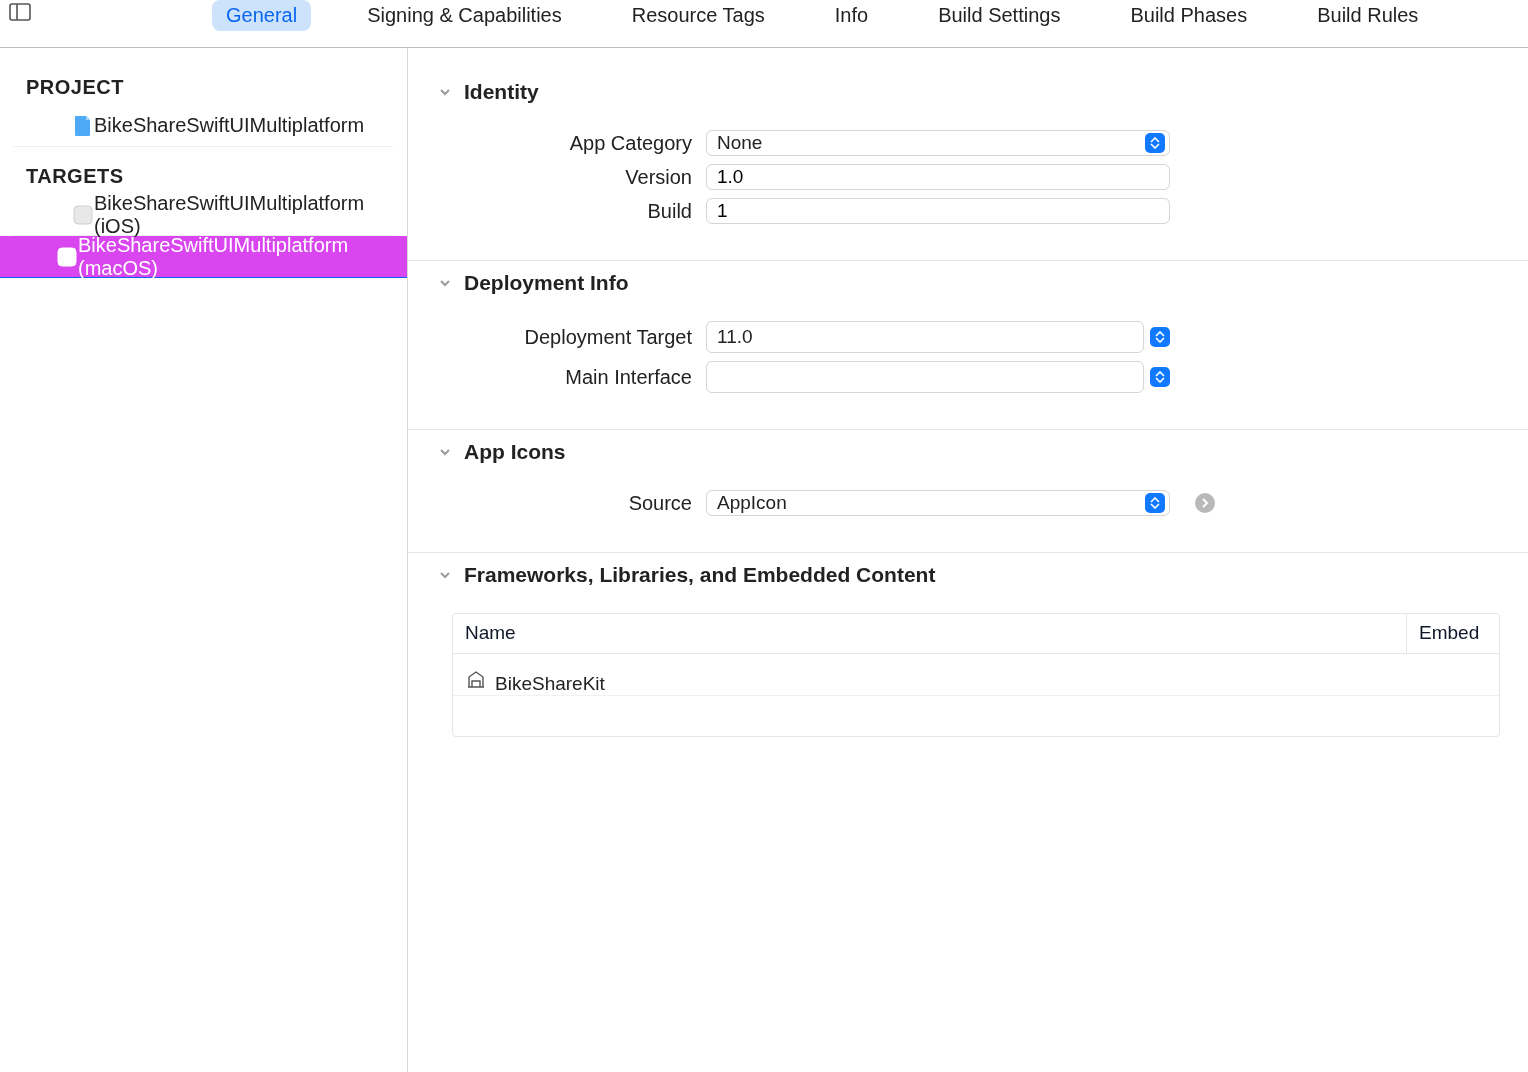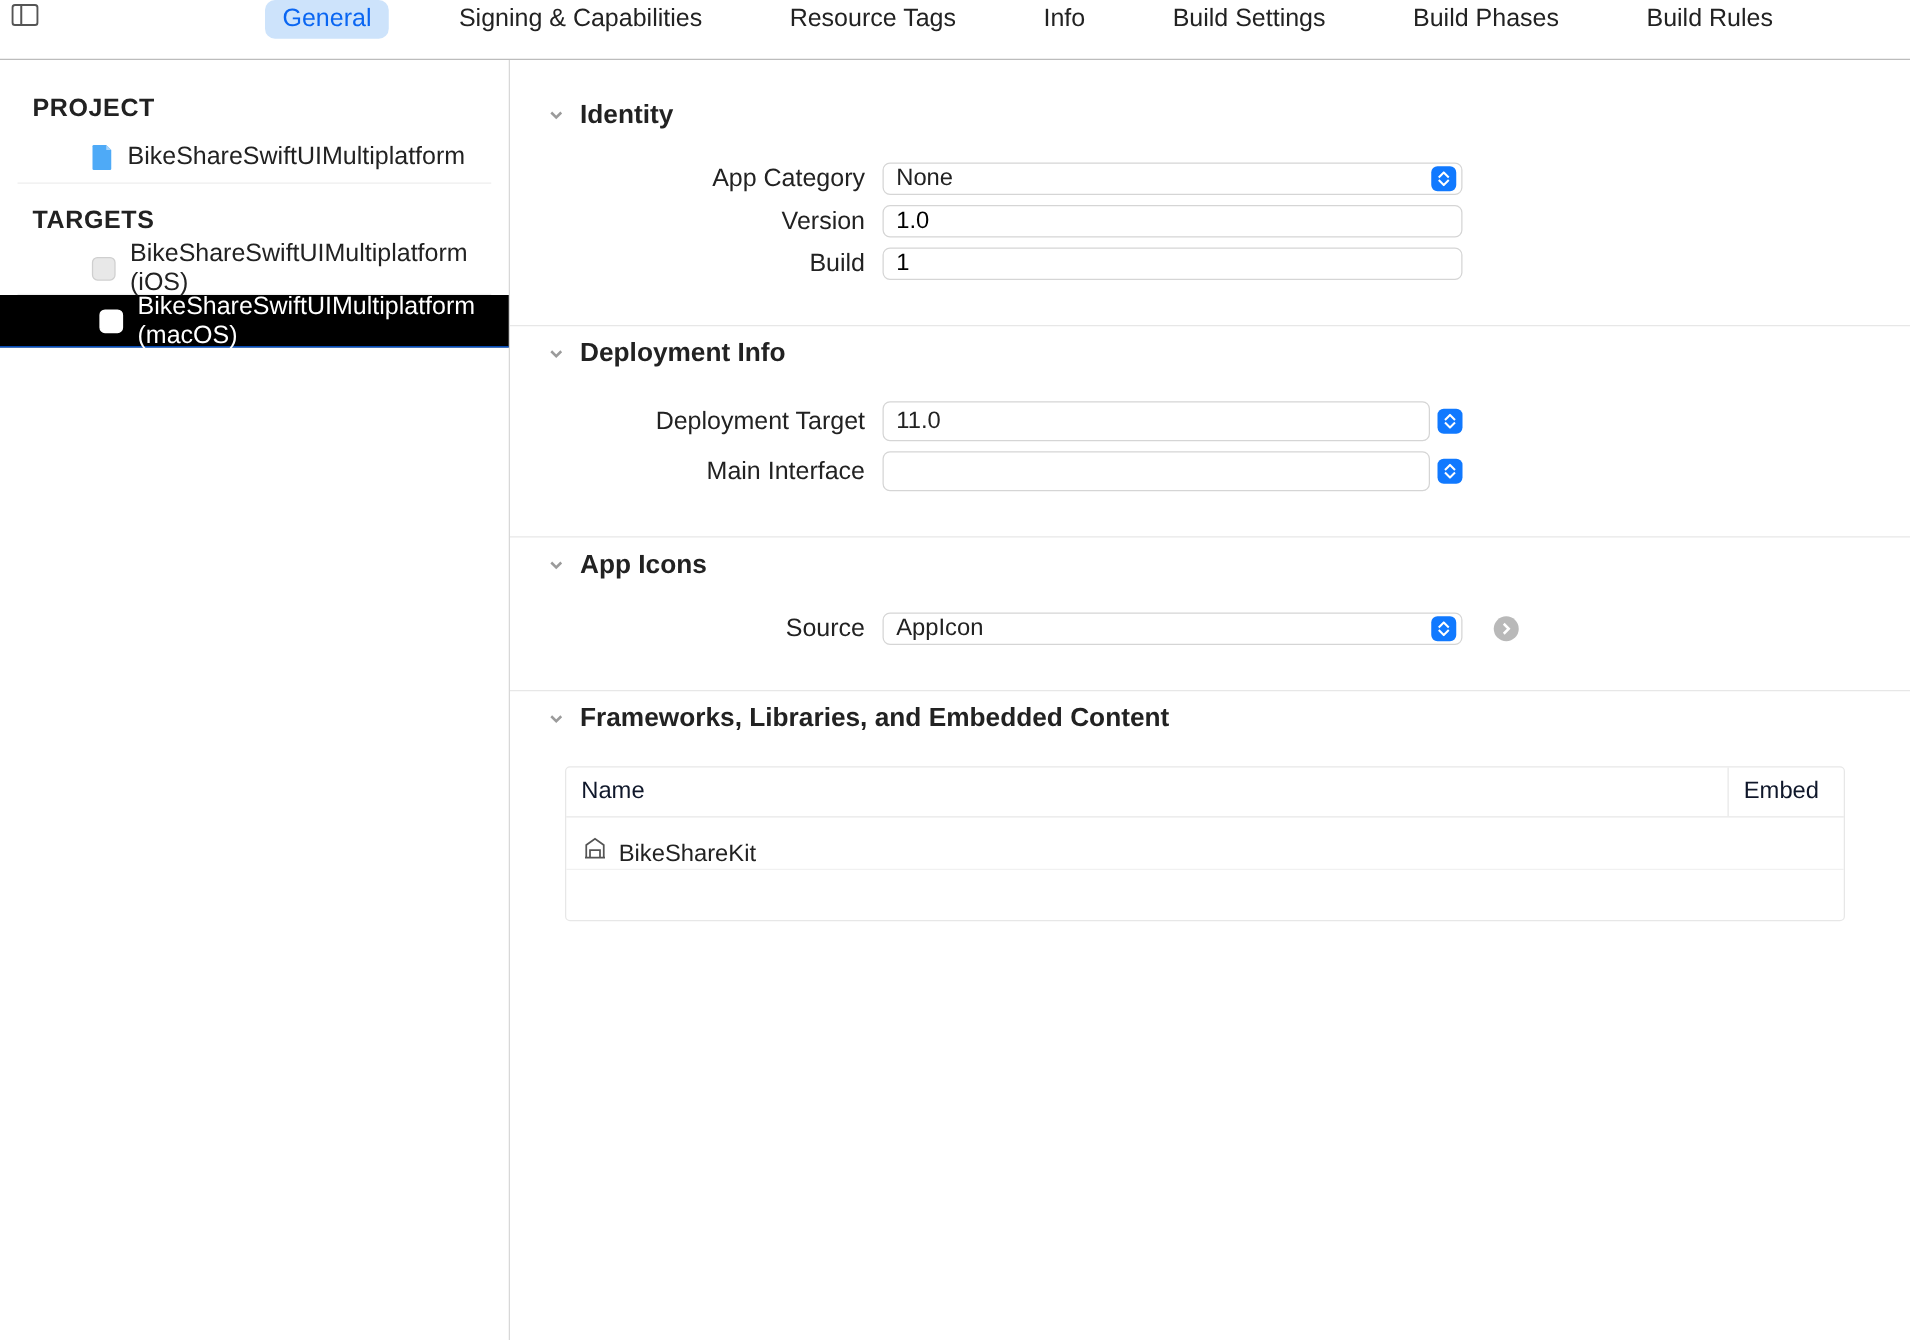--- a/index.html
+++ b/index.html
@@ -50,39 +50,38 @@
   .side-heading {
     font-size: 20px;
     font-weight: 700;
     letter-spacing: 0.5px;
     padding: 6px 26px;
     color: #222;
   }
   .side-item {
     display: flex;
     align-items: center;
-    gap: 10px;
     font-size: 20px;
     padding: 8px 26px 8px 58px;
     height: 42px;
     border-bottom: 1px solid #eee;
     margin: 0 14px;
   }
   .side-item:last-child { border-bottom: none; }
   .side-item.selected {
-    background: #000000;
+    background: #d946ef;
     color: #fff;
     border-radius: 0;
     margin: 0;
-    padding-left: 78px;
+    padding-left: 56px;
     border-bottom: 1px solid #0a66f2;
   }
   .side-icon { display:inline-flex; width:22px; height:22px; align-items:center; justify-content:center; }
   
-  .section { padding: 10px 38px 28px 30px; border-bottom: 1px solid #e7e7e7; }
+  .section { padding: 10px 14px 28px 30px; border-bottom: 1px solid #e7e7e7; }
   .section:last-child { border-bottom:none; }
   .sec-head {
     display: flex; align-items: center; gap: 12px;
     font-size: 21px; font-weight: 700;
     margin-bottom: 26px;
     color:#222;
   }
   .sec-head .chev { color:#9b9b9b; display:inline-flex; }
   .form-row {
     display: flex; align-items: center; gap: 14px;

